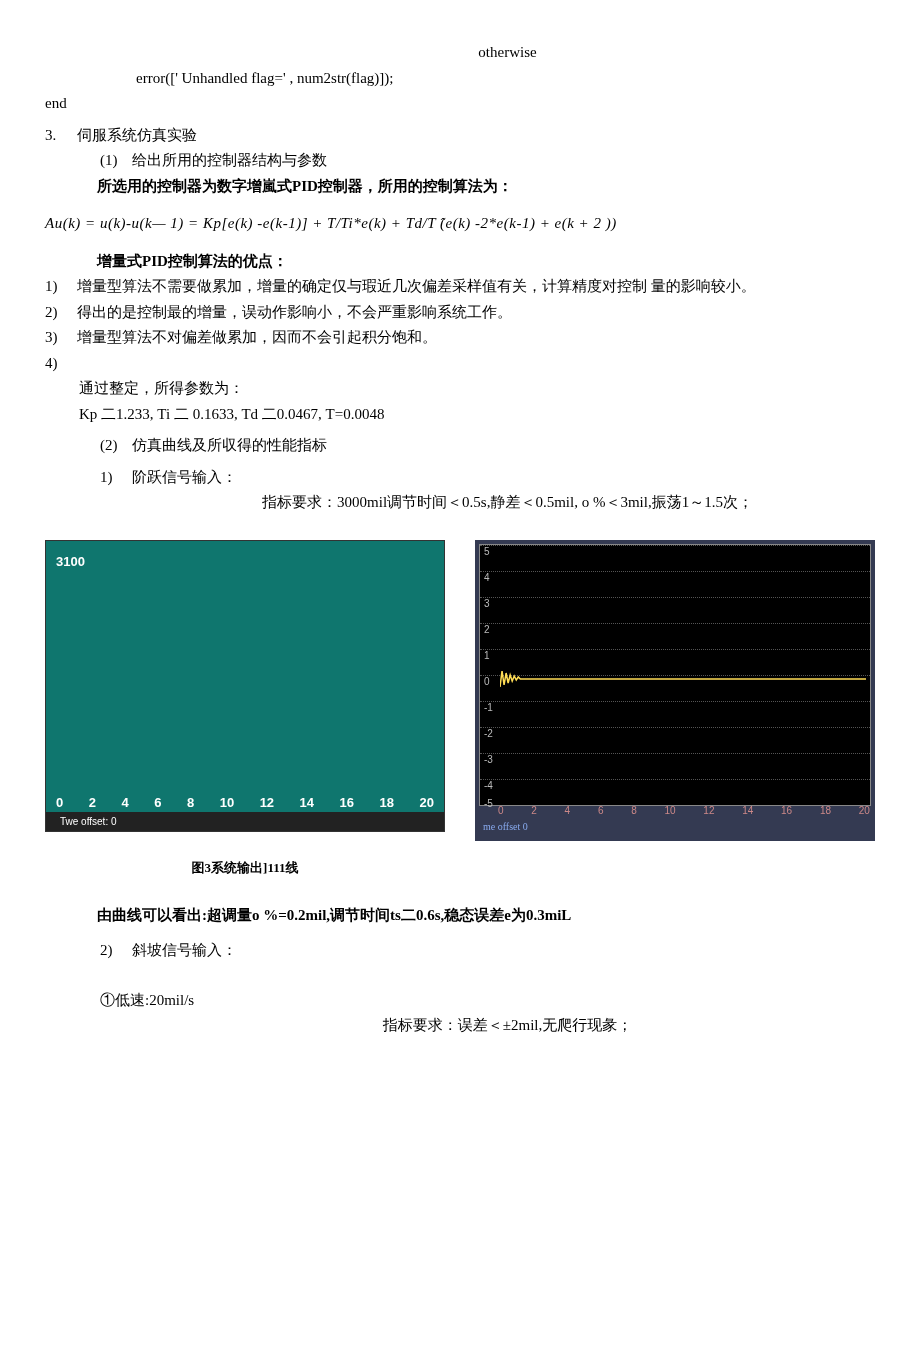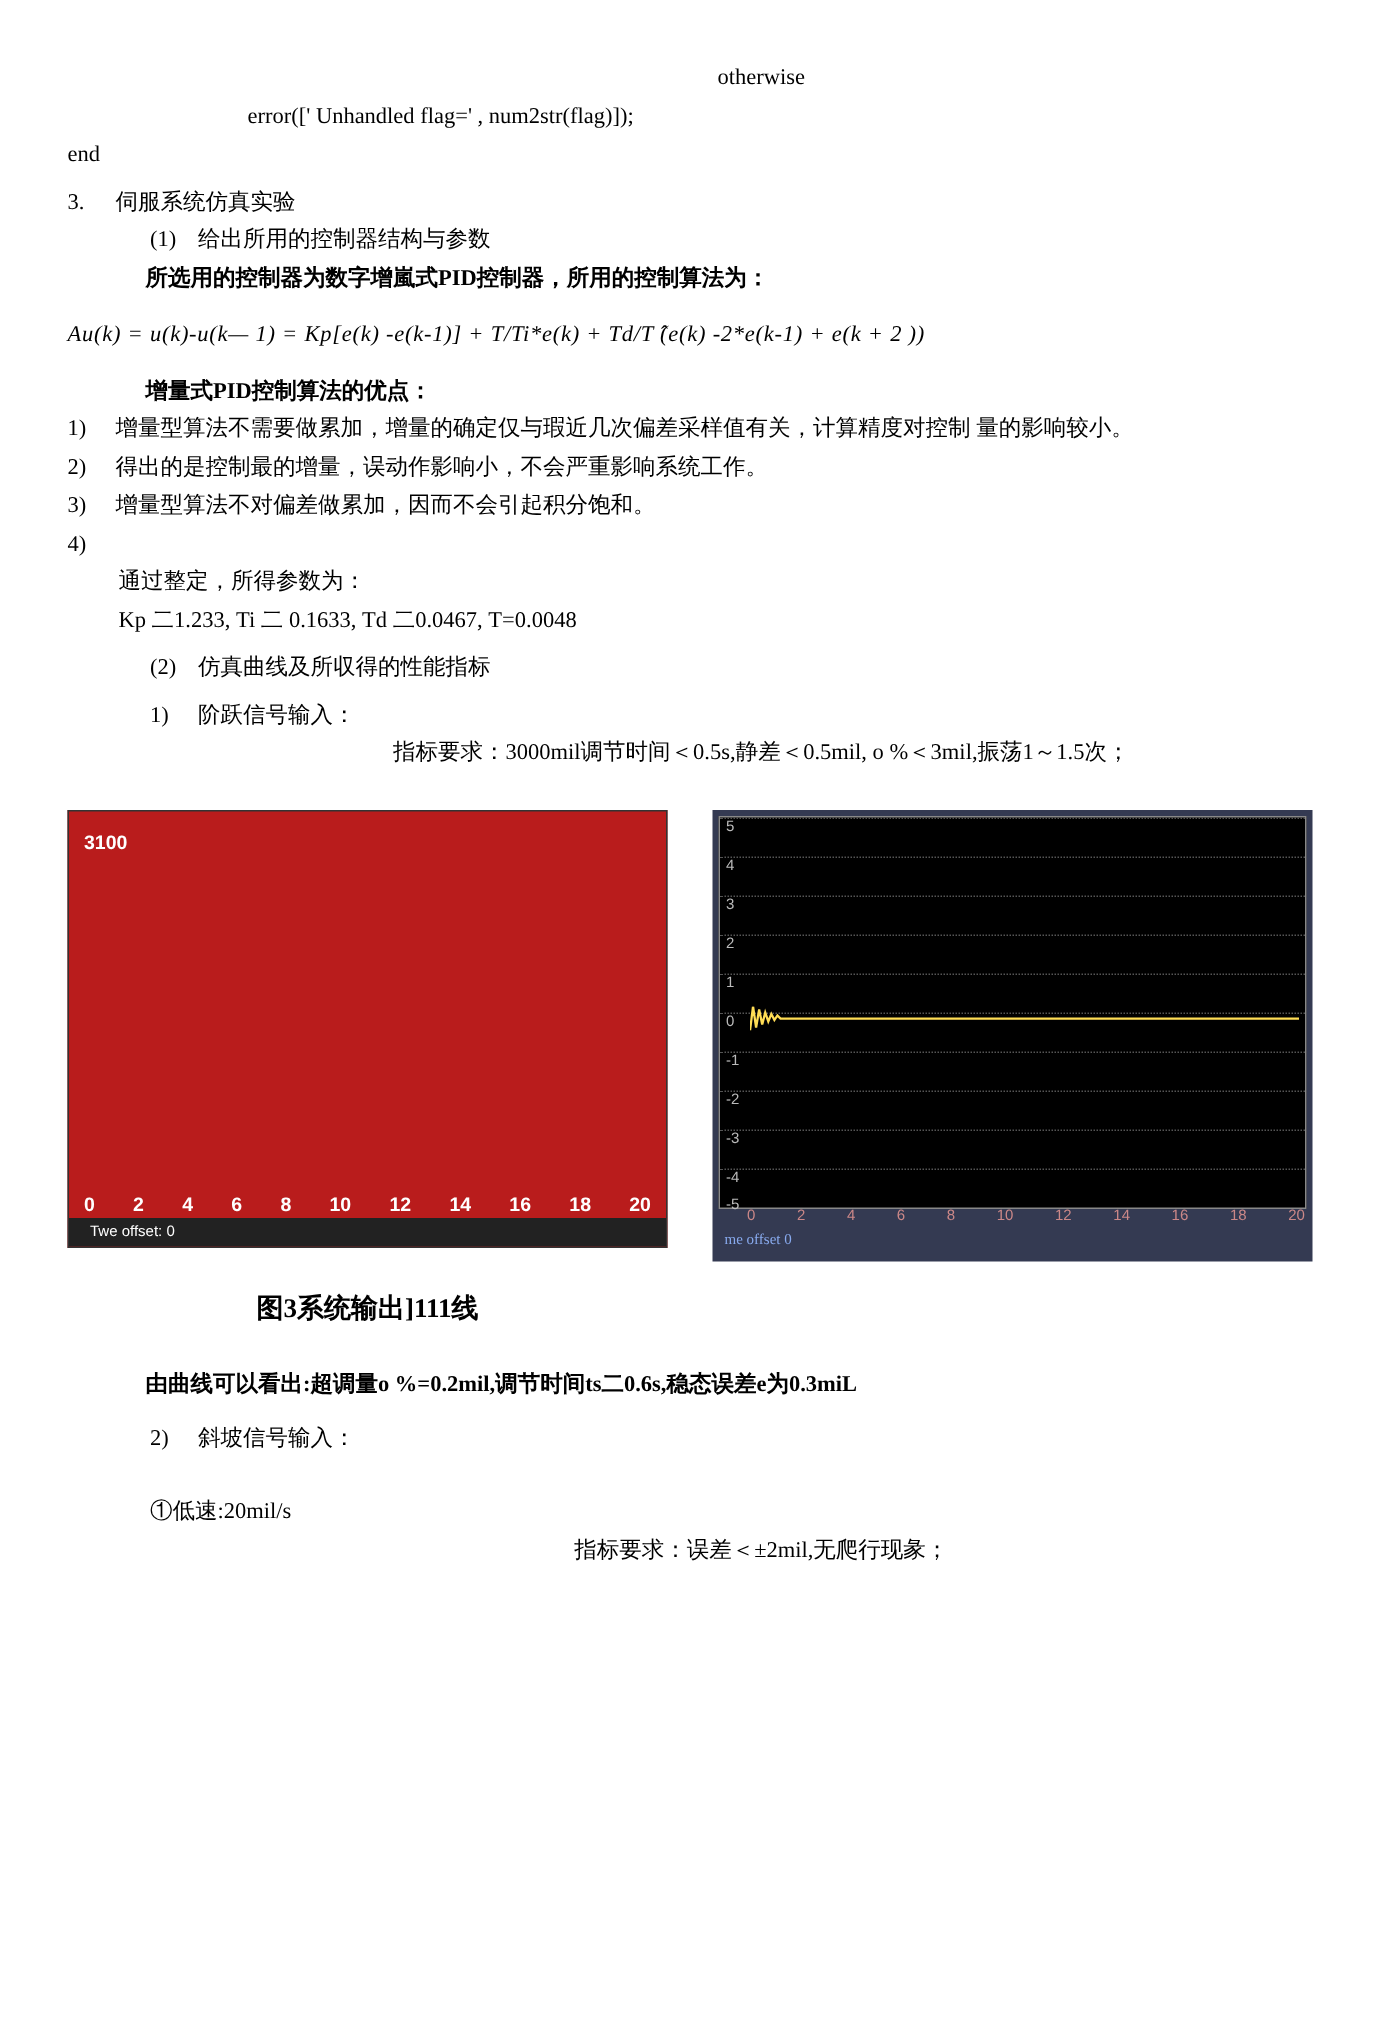--- a/index.html
+++ b/index.html
@@ -11,41 +11,41 @@
     font-size: 15px;
     line-height: 1.7;
     width: 920px;
     box-sizing: border-box;
   }
   .code-line { white-space: pre; font-family: "Times New Roman", serif; }
   .formula { font-family: "Times New Roman", serif; font-style: italic; letter-spacing: 0.5px; }
   .indent-1 { margin-left: 55px; }
   .indent-1b { margin-left: 52px; font-weight: bold; }
   .indent-2 { margin-left: 95px; text-align: center; }
-  .indent-3 { margin-left: 120px; }
+  .indent-3 { margin-left: 91px; }
   .indent-formula { margin-left: 0px; margin-top:12px; margin-bottom:12px;}
   .list-row { display:flex; }
   .list-num { width: 32px; flex:none; }
   .figs { display:flex; justify-content:space-between; gap:20px; margin:24px 0 10px 0; }
   .fig { width: 400px; }
-  .scope { background:#b91c1c; color:#fff; font-family: Arial, sans-serif; font-size:12px; position:relative; }
+  .scope { background:#0f766e; color:#fff; font-family: Arial, sans-serif; font-size:12px; position:relative; }
   .scope-left { height:290px; border:1px solid #333;}
   .scope-left .ylabel { position:absolute; left:10px; top:10px; font-weight:bold; font-size:13px;}
   .scope-left .xaxis { position:absolute; bottom:16px; left:10px; right:10px; display:flex; justify-content:space-between; font-weight:bold; font-size:13px;}
   .scope-left .footer { position:absolute; bottom:0; left:0; right:0; background:#222; font-size:10px; padding:1px 14px;}
   .scope-right-wrap { background:#343a52; padding:4px; }
   .scope-right { background:#000; height:260px; position:relative; border:1px solid #888;}
   .scope-right .grid-h { position:absolute; left:0; right:0; border-top:1px dotted #555; font-size:10px; color:#bbb; }
   .scope-right .xaxis2 { position:absolute; bottom:-14px; left:18px; right:0; display:flex; justify-content:space-between; color:#c88; font-size:10px;}
   .scope-right .yt { position:absolute; left:4px; color:#bbb; font-size:10px;}
   .scope-right-footer { color:#8ae; font-size:10px; padding:12px 4px 2px 4px;}
   .osc-line { position:absolute; left:20px; right:4px; top:126px; height:16px;}
   .osc-line svg { width:100%; height:100%;}
   .caption-row { display:flex; justify-content:space-between; margin: 16px 0 24px 0; }
-  .caption { font-weight:bold; font-size:18px; width:400px; text-align:center;}
+  .caption { font-weight:bold; font-size:13px; width:400px; text-align:center;}
 </style>
 </head>
 <body>
 
 <div class="code-line indent-2">otherwise</div>
 <div class="code-line indent-3">error([' Unhandled flag=' , num2str(flag)]);</div>
 <div class="code-line" style="margin-left:0;">end</div>
 
 <div class="list-row" style="margin-top:6px;">
   <div class="list-num">3.</div>

